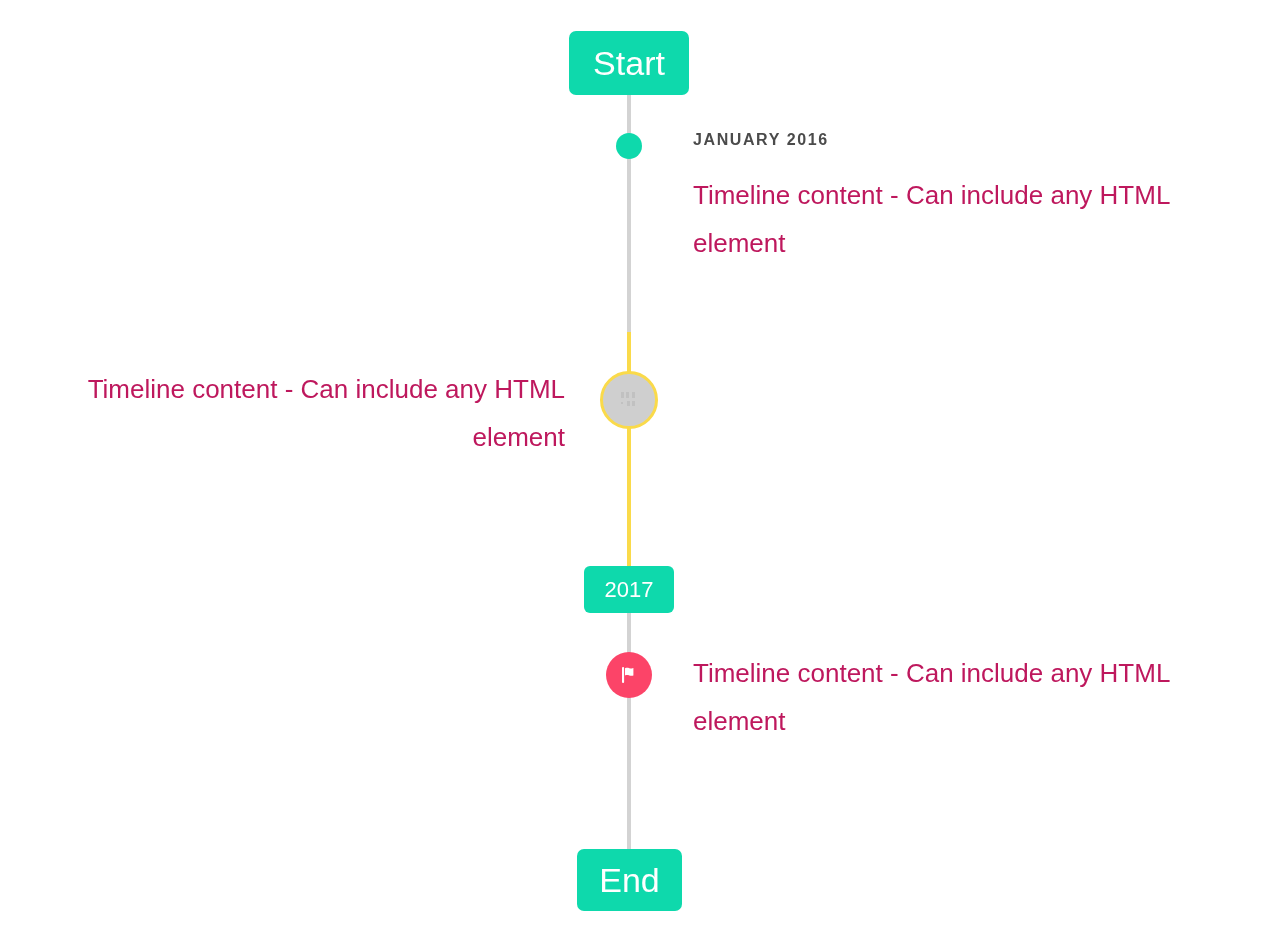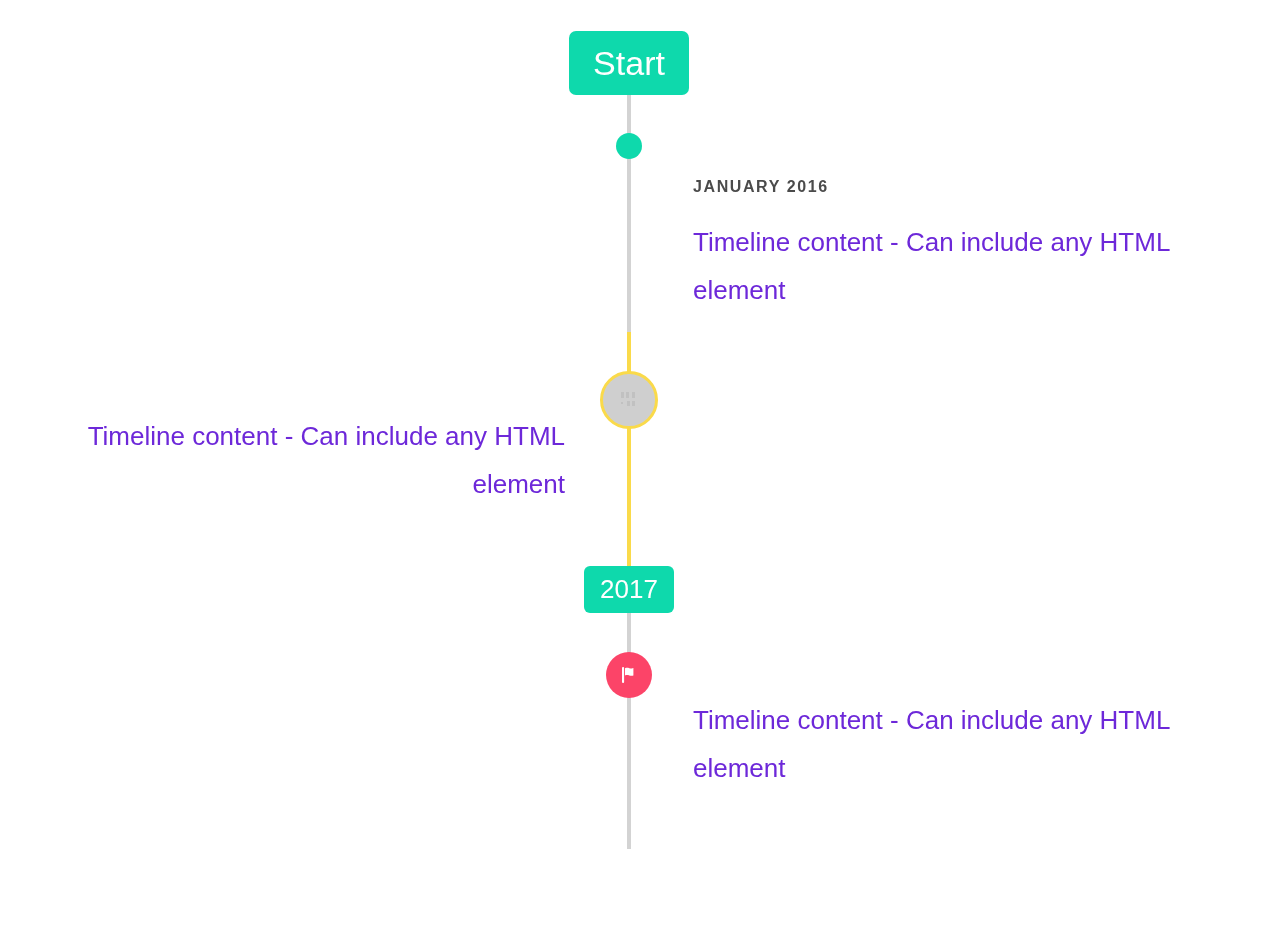--- a/index.html
+++ b/index.html
@@ -51,21 +51,21 @@
     font-size: 34px;
   }
   .cap-end {
     left: 577px; top: 849px;
     width: 105px; height: 62px;
     font-size: 34px;
   }
   .cap-year {
     left: 584px; top: 566px;
     width: 90px; height: 47px;
-    font-size: 26px;
+    font-size: 22px;
     border-radius: 6px;
   }
 
   
   .marker {
     position: absolute;
     border-radius: 50%;
     box-sizing: border-box;
     z-index: 6;
     display: flex;
@@ -103,40 +103,40 @@
     background: #b6b6b6;
   }
   .bi-a { left: 1px;  top: 0px;  width: 3px; height: 6px; }
   .bi-b { left: 6px;  top: 0px;  width: 3px; height: 6px; }
   .bi-c { left: 12px; top: 0px;  width: 3px; height: 6px; }
   .bi-d { left: 1px;  top: 10px; width: 2px; height: 2px; }
   .bi-e { left: 7px;  top: 9px;  width: 3px; height: 5px; }
   .bi-f { left: 12px; top: 9px;  width: 3px; height: 5px; }
 
   
-  .entry { position: absolute; margin-top: 47px; }
+  .entry { position: absolute; }
   .entry-right { left: 693px; width: 540px; text-align: left; }
   .entry-left  { left: 25px;  width: 540px; text-align: right; }
 
   .entry-jan   { top: 131px; }
   .entry-feb   { top: 365px; }
   .entry-mar   { top: 649px; }
 
   .entry-date {
     font-size: 16px;
     font-weight: bold;
     letter-spacing: 1.6px;
     color: #4b4b4b;
     margin: 0 0 22px 0;
     line-height: 1.1;
   }
   .entry-body {
     font-size: 26px;
     line-height: 48px;
-    color: #6d28d9;
+    color: #be185d;
     margin: 0;
     font-weight: 400;
   }
 </style>
 </head>
 <body>
 
 <div class="page">
 
   <div class="axis axis-top"></div>
@@ -176,14 +176,17 @@
       <g fill="#ffffff">
         <rect x="5" y="4" width="2.1" height="16" rx="1"></rect>
         <path d="M8 5.2c3-1.6 5.4 1.2 8.4-0.1v7.3c-3 1.3-5.4-1.5-8.4 0.1V5.2z"></path>
       </g>
     </svg>
   </div>
   <div class="entry entry-right entry-mar">
     <p class="entry-body">Timeline content - Can include any HTML element</p>
   </div>
 
+  <div class="cap cap-end">
+    <span>End</span>
+  </div>
 
 </div>
 
 </body></html>

